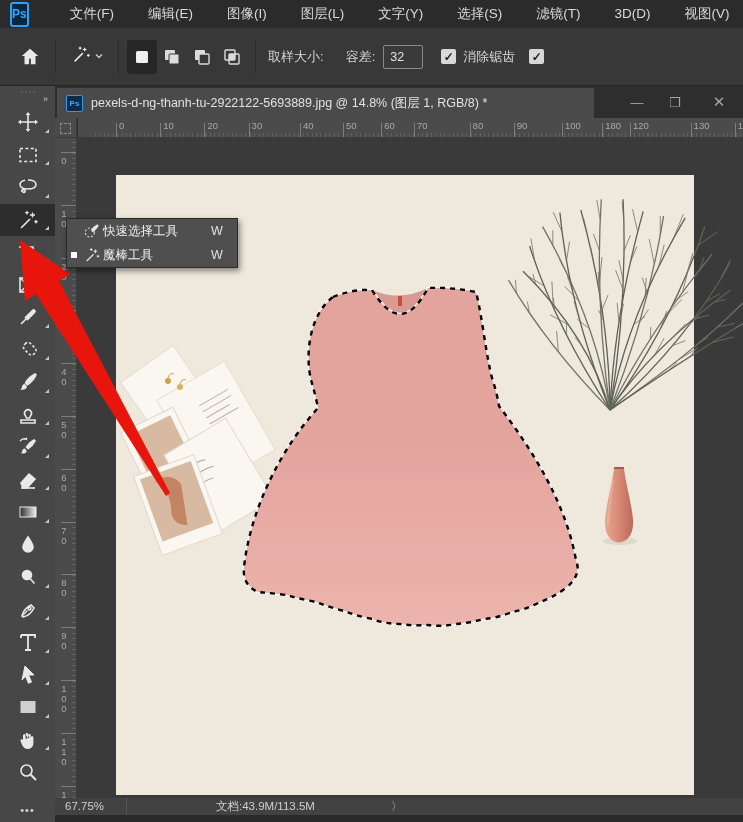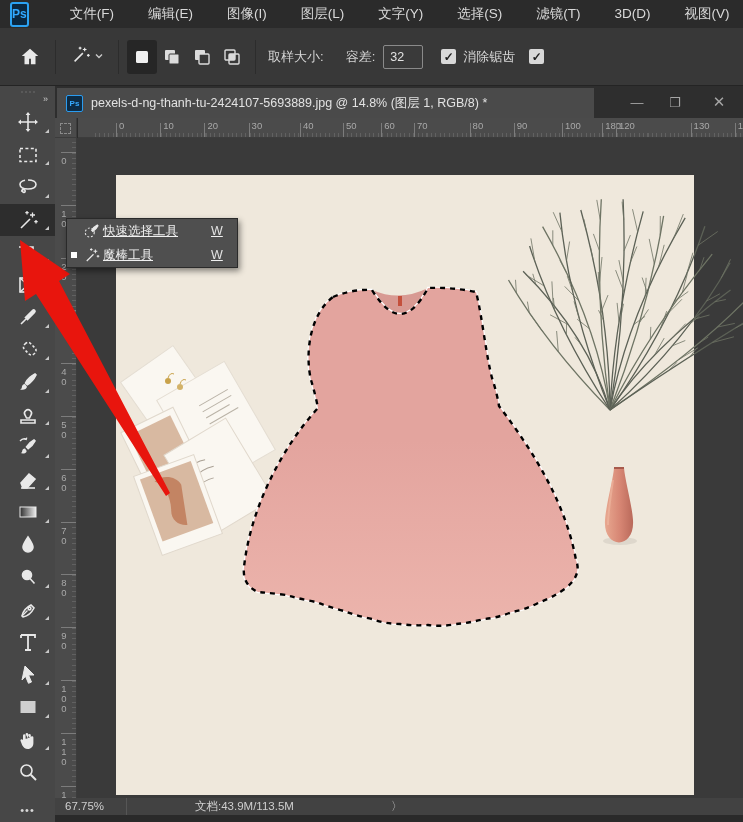--- a/index.html
+++ b/index.html
@@ -85,37 +85,37 @@
   .vlabel:before { content:""; position:absolute; top:-4px; left:2px; width:30px; height:1px; background:#7c7c7c; }
 
   
   #canvas-region { position:absolute; left:77px; top:138px; width:666px; height:660px;
                    background:#3a3a3a; }
   #scene { position:absolute; left:0; top:0; }
 
   
   #flyout { position:absolute; left:66px; top:218px; width:172px; height:50px; background:#4f4f4f;
             border:1px solid #2a2a2a; box-shadow:2px 3px 6px rgba(0,0,0,.45); z-index:60; }
-  .fly-row { height:24px; display:flex; align-items:center; color:#f0f0f0; font-size:12.5px;text-decoration:underline; }
+  .fly-row { height:24px; display:flex; align-items:center; color:#f0f0f0; font-size:12.5px; }
   .fly-marker { width:14px; display:flex; align-items:center; justify-content:center; }
   .fly-marker i { width:6px; height:6px; background:#fff; display:none; }
   .fly-row.current .fly-marker i { display:block; }
   .fly-icon { width:22px; display:flex; align-items:center; justify-content:center; }
   .fly-label { flex:1; white-space:nowrap; }
   .fly-shortcut { width:26px; text-align:left; color:#e3e3e3; }
 
   
   #arrow-svg { position:absolute; left:0; top:0; z-index:50; pointer-events:none; }
 
   
   #statusbar { position:absolute; left:55px; top:798px; width:688px; height:17px; background:#424242;
                color:#cfcfcf; font-size:11.5px; }
   #status-zoom { position:absolute; left:2px; top:0; width:70px; height:17px; line-height:17px;
                  padding-left:8px; border-right:1px solid #565656; }
-  #status-doc { position:absolute; left:140px; top:0; line-height:17px; }
+  #status-doc { position:absolute; left:161px; top:0; line-height:17px; }
   #status-chevron { position:absolute; left:336px; top:0; line-height:17px; color:#b9b9b9; }
   #bottomstrip { position:absolute; left:55px; top:815px; width:688px; height:7px; background:#2a2a2a; }
   #toolbar-more { position:absolute; left:0; top:804px; width:55px; height:18px; background:#474747;
                   color:#d8d8d8; text-align:center; font-size:11px; letter-spacing:1px; }
 </style>
 </head>
 <body>
 
 <div id="app">
 
@@ -347,42 +347,42 @@
             <path d="M14.8 14.8L20 20" stroke-width="2"></path>
           </svg>
         </div>
       </div>
   </div>
   <div id="toolbar-more">•••</div>
 
   <div id="tabbar">
     <div id="doc-tab">
       <div class="psfile">Ps</div>
-      <span>pexels-d-ng-thanh-tu-2424107-5693889.jpg @ 14.8% (图层 1, RGB/8) *</span>
+      <span>pexels-d-ng-thanh-tu-2922122-5693889.jpg @ 14.8% (图层 1, RGB/8) *</span>
     </div>
     <div class="winbtn" id="btn-min">—</div>
     <div class="winbtn" id="btn-restore">❐</div>
     <div class="winbtn" id="btn-close">✕</div>
   </div>
 
   <div id="ruler-corner"></div>
   <div id="hruler">
       <div class="hlabel" style="left: 41px;">0</div>
       <div class="hlabel" style="left: 85.2px;">10</div>
       <div class="hlabel" style="left: 129.4px;">20</div>
       <div class="hlabel" style="left: 173.6px;">30</div>
       <div class="hlabel" style="left: 225px;">40</div>
       <div class="hlabel" style="left: 268px;">50</div>
       <div class="hlabel" style="left: 306.2px;">60</div>
       <div class="hlabel" style="left: 339px;">70</div>
       <div class="hlabel" style="left: 394.6px;">80</div>
       <div class="hlabel" style="left: 438.8px;">90</div>
       <div class="hlabel" style="left: 487px;">100</div>
       <div class="hlabel" style="left: 527.2px;">180</div>
-      <div class="hlabel" style="left: 541px;">120</div>
+      <div class="hlabel" style="left: 555px;">120</div>
       <div class="hlabel" style="left: 615.6px;">130</div>
       <div class="hlabel" style="left: 659.8px;">140</div>
     </div>
   <div id="vruler">
       <div class="vlabel" style="top: 18px;">0</div>
       <div class="vlabel" style="top: 70.8px;">1
 0</div>
       <div class="vlabel" style="top: 123.6px;">2
 0</div>
       <div class="vlabel" style="top: 176.4px;">3

